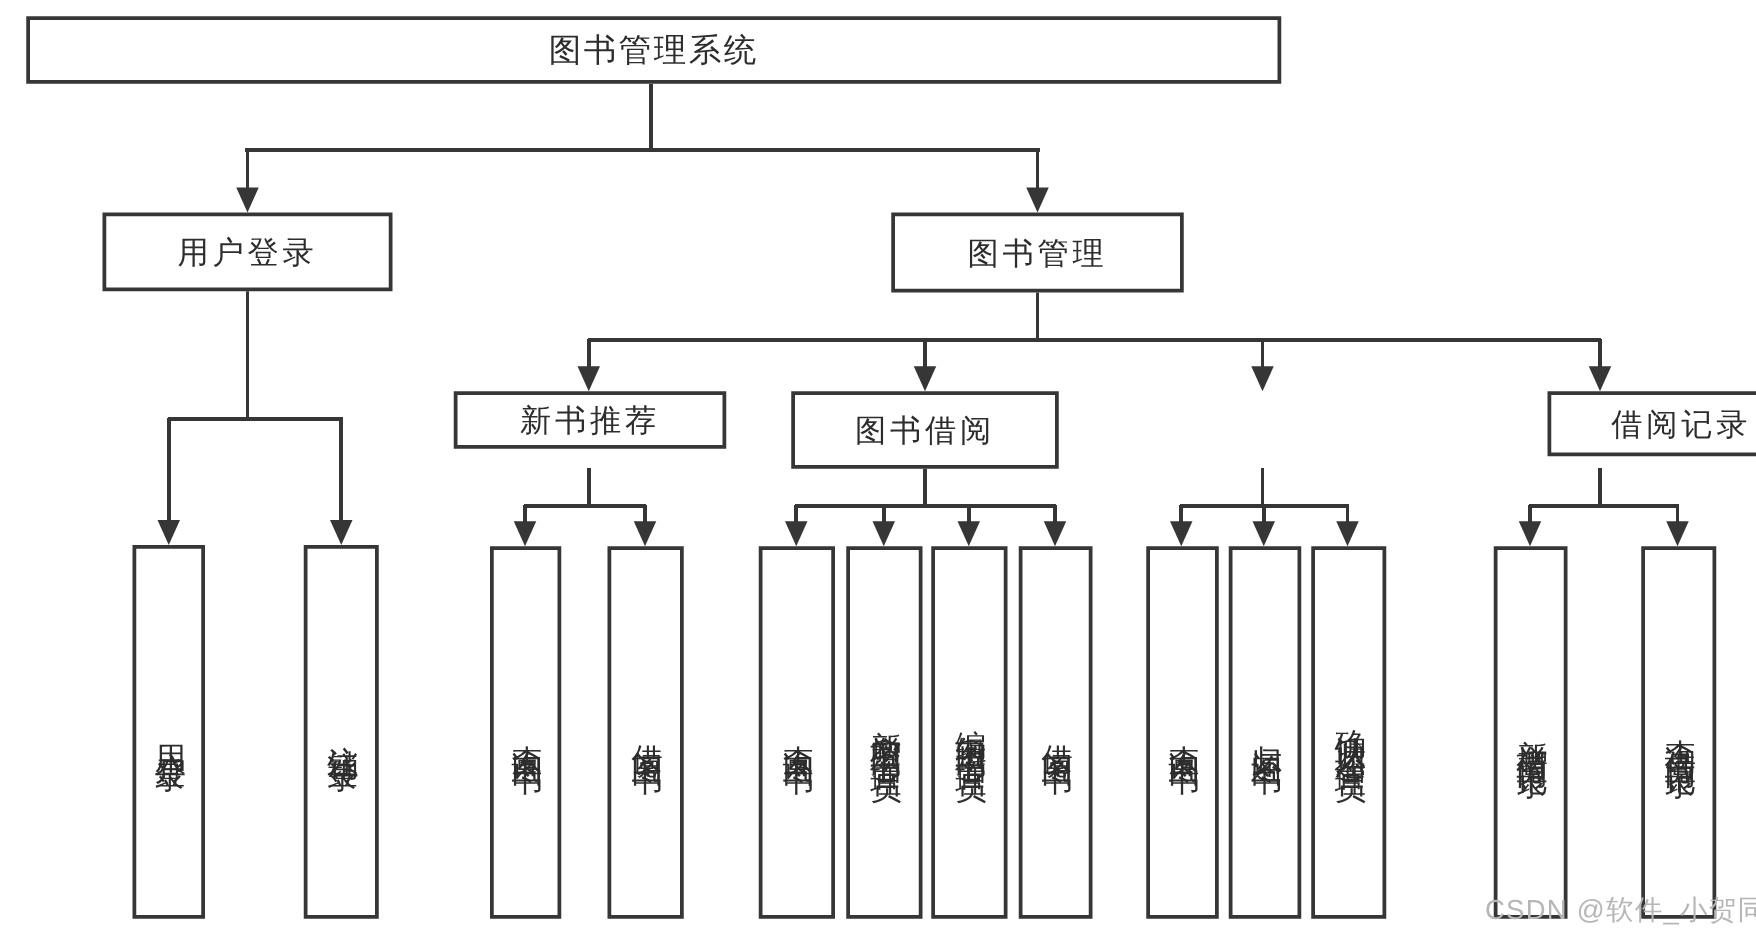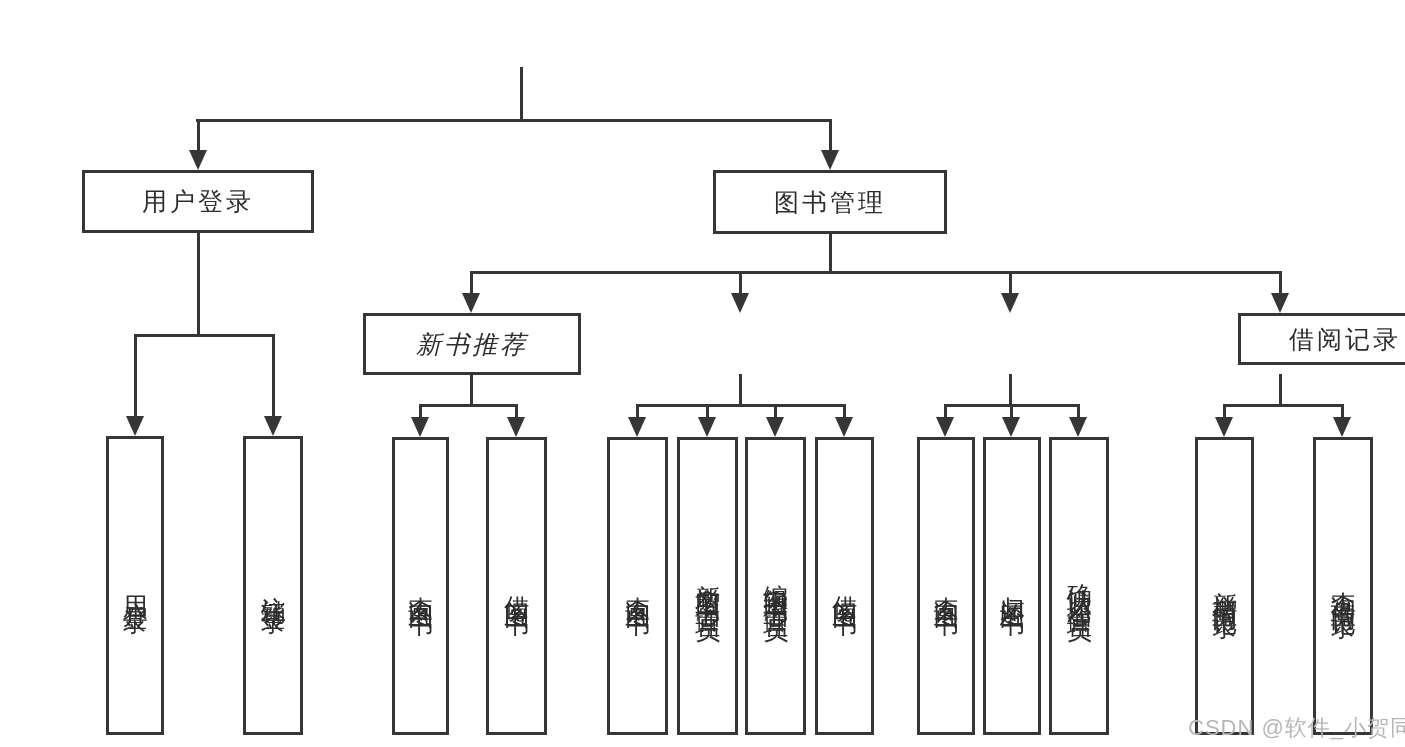--- a/index.html
+++ b/index.html
@@ -99,30 +99,36 @@
       <polygon points="1069,417 1087,417 1078,437" shape-rendering="auto"></polygon>
 
     <line x1="1280" y1="374" x2="1280" y2="406"></line>
     <line x1="1223" y1="405" x2="1343" y2="405"></line>
     <line x1="1224" y1="404" x2="1224" y2="420"></line>
       <polygon points="1215,417 1233,417 1224,437" shape-rendering="auto"></polygon>
     <line x1="1342" y1="404" x2="1342" y2="420"></line>
       <polygon points="1333,417 1351,417 1342,437" shape-rendering="auto"></polygon>
   </svg>
 
+  <div class="node root" style="left:21px;top:13px;width:1004px;height:54px;">
+    <span>图书管理系统</span>
+  </div>
 
   <div class="node" style="left:82px;top:170px;width:232px;height:63px;">
     <span>用户登录</span>
   </div>
   <div class="node" style="left:713px;top:170px;width:234px;height:64px;align-items:center;">
     <span>图书管理</span>
   </div>
 
-  <div class="node" style="left:363px;top:313px;width:218px;height:62px;font-style:italic;">
+  <div class="node" style="left:363px;top:313px;width:218px;height:46px;">
     <span>新书推荐</span>
+  </div>
+  <div class="node" style="left:633px;top:313px;width:214px;height:62px;">
+    <span>图书借阅</span>
   </div>
   <div class="node" style="left:1238px;top:313px;width:214px;height:52px;">
     <span>借阅记录</span>
   </div>
 
   <div class="leaf" style="left:106px;top:436px;width:58px;height:299px;">
     <span>用户登录</span>
   </div>
   <div class="leaf" style="left:243px;top:436px;width:60px;height:299px;">
     <span>注销登录</span>

